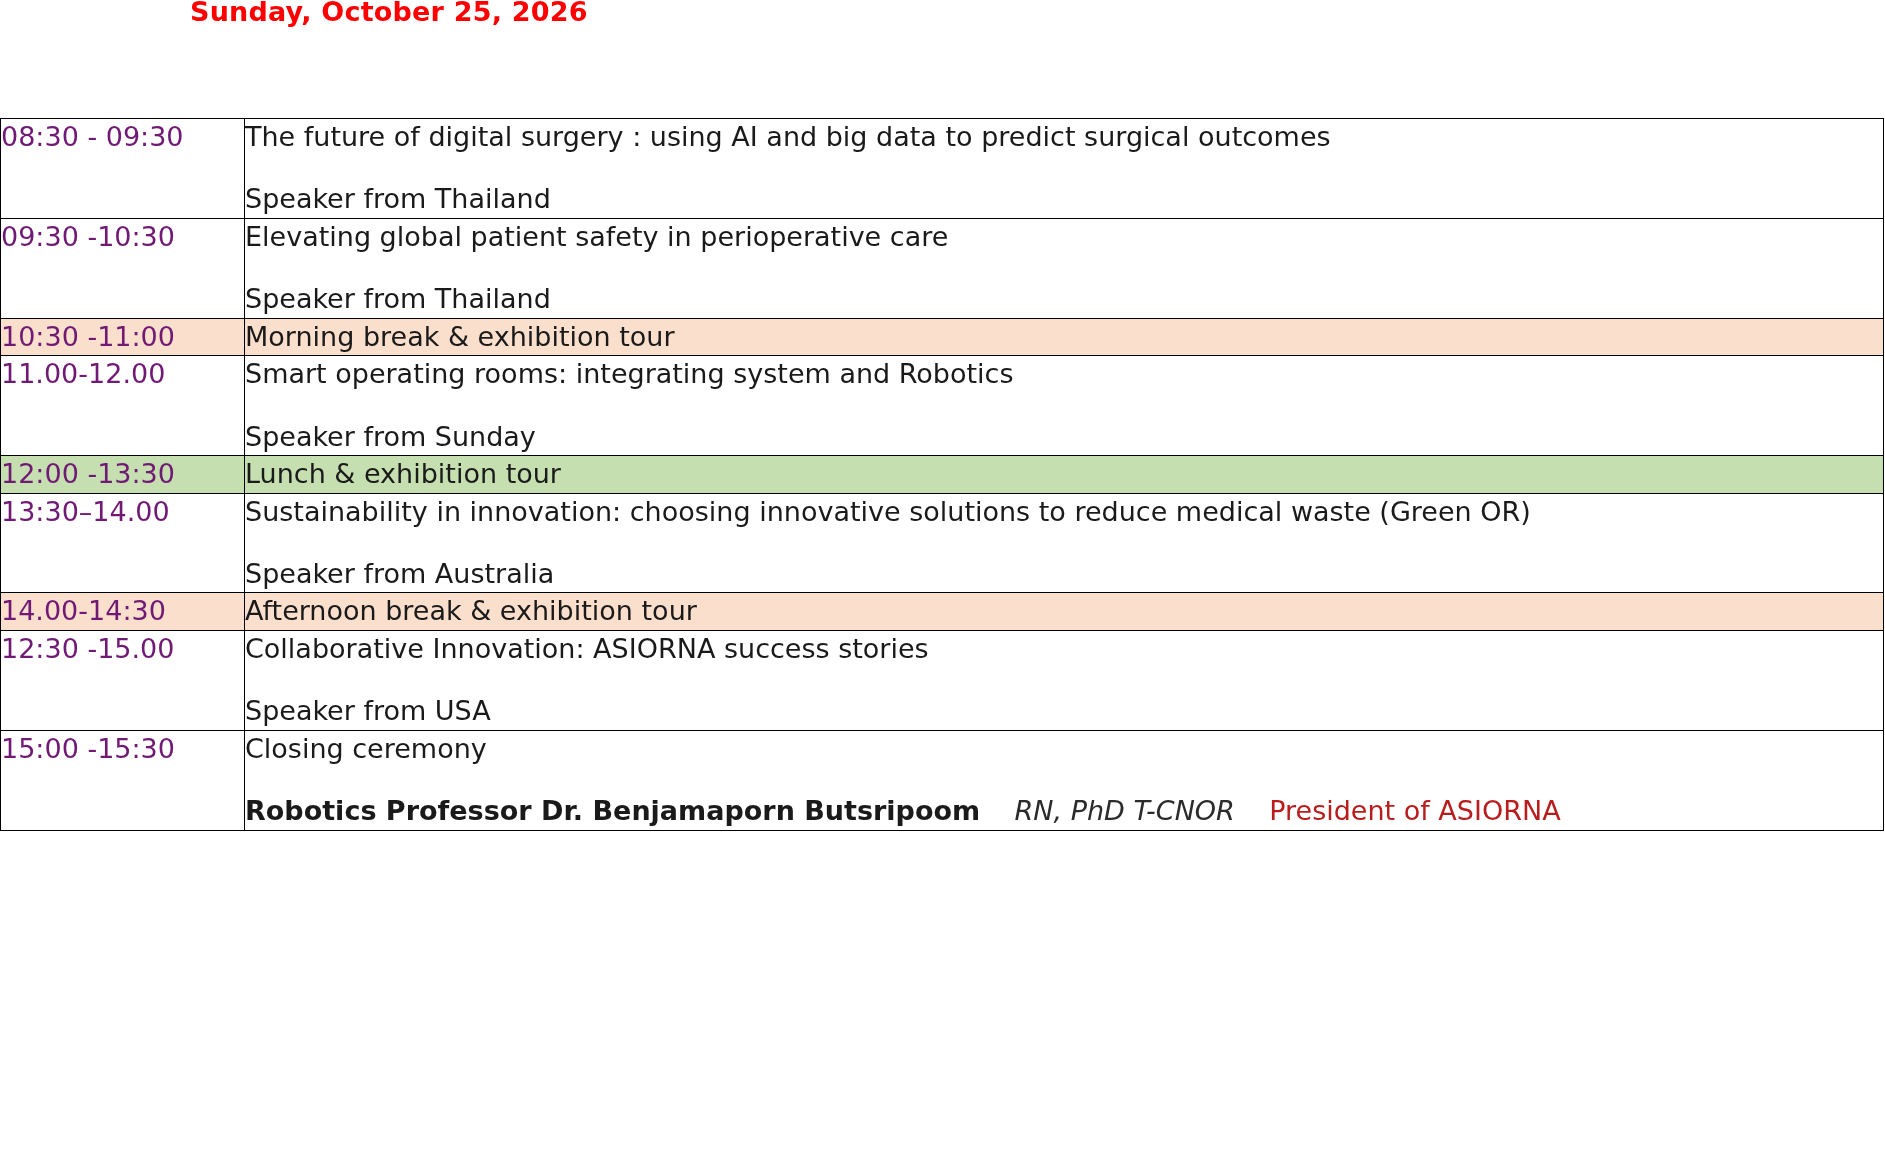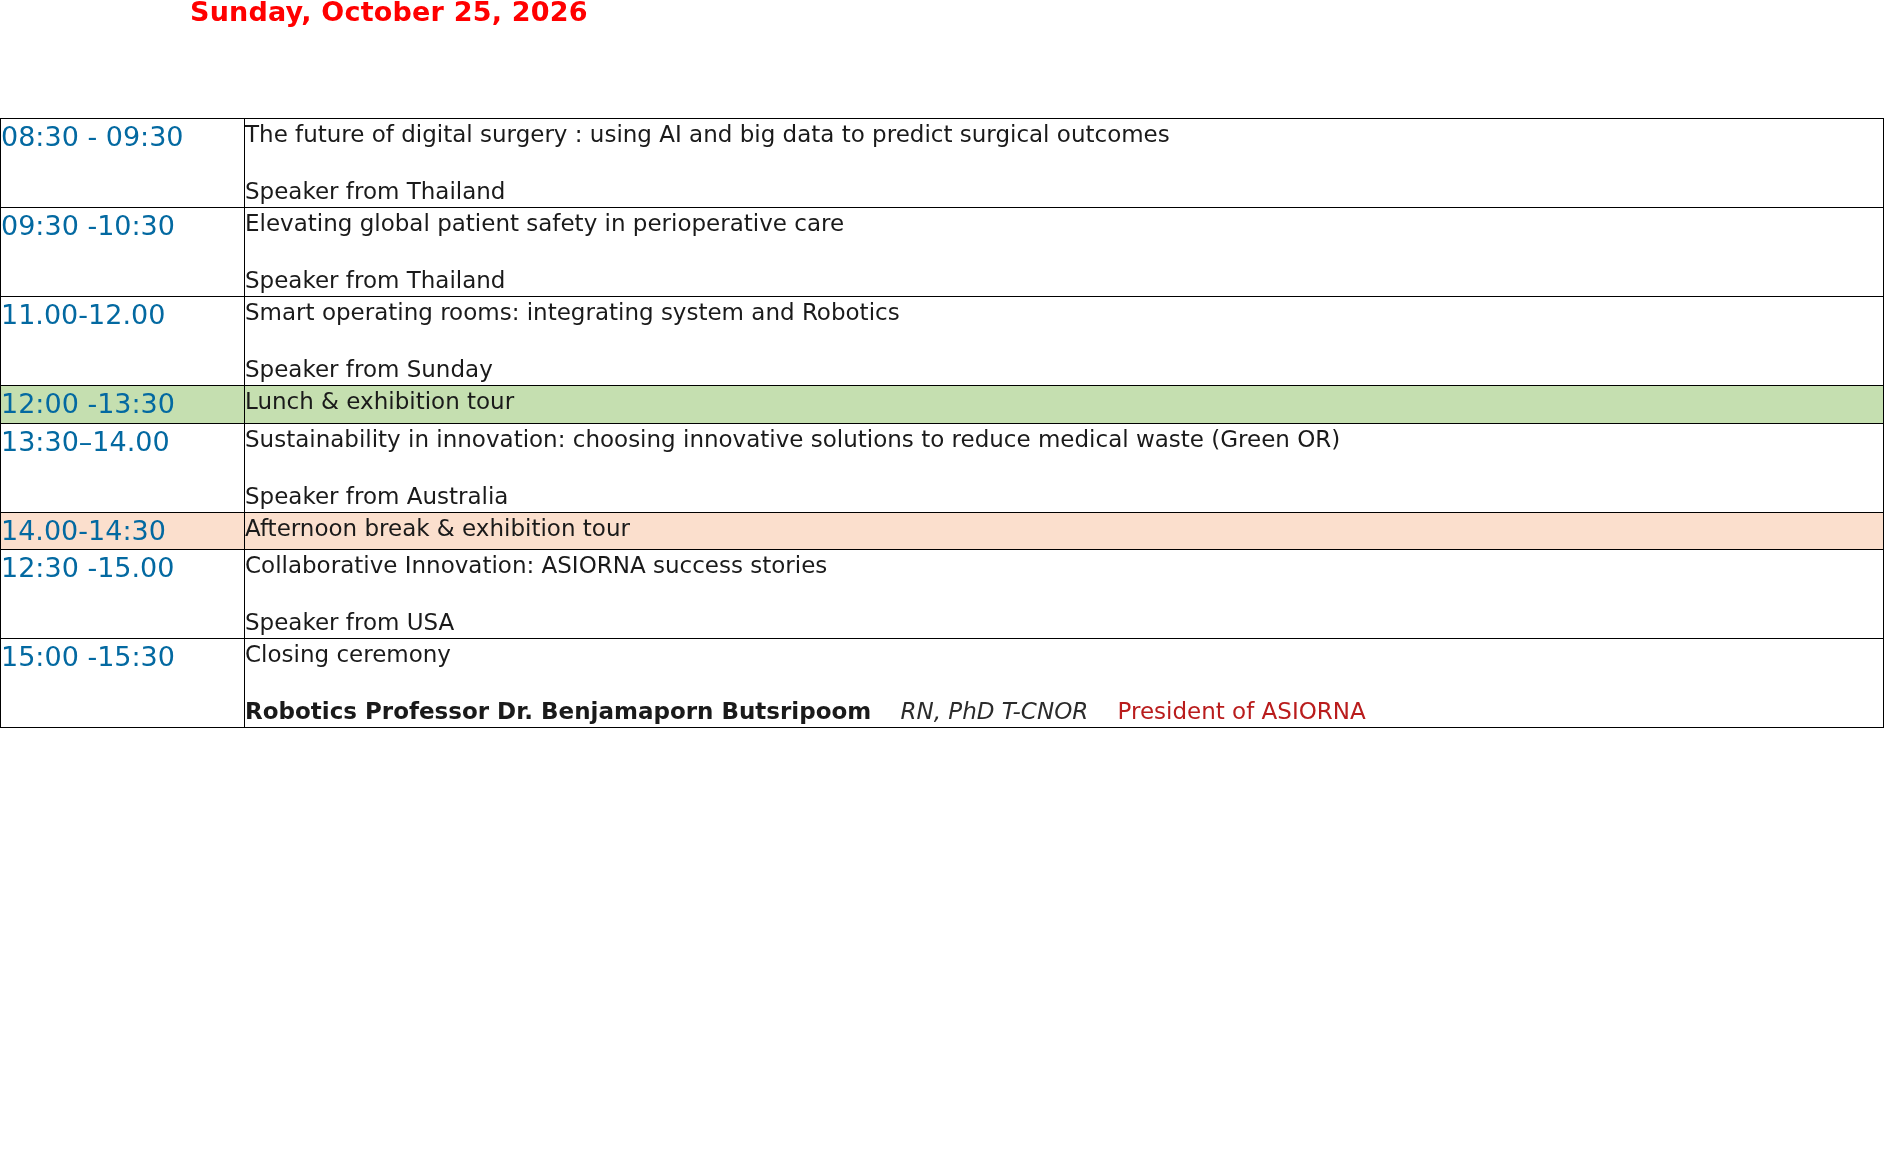--- a/index.html
+++ b/index.html
@@ -39,27 +39,27 @@
   }
   table.agenda td {
     border: 1.5px solid #000000;
     vertical-align: top;
     padding: 0;
   }
   td.time-cell {
     width: 243px;
     padding: 10px 0 10px 12px;
     font-size: 27px;
-    color: #0369a1;
+    color: #701a75;
     white-space: nowrap;
     line-height: 1.35;
   }
   td.desc-cell {
     padding: 10px 12px 12px 14px;
-    font-size: 23px;
+    font-size: 27px;
     color: #1a1a1a;
     line-height: 1.35;
     margin-left: 48px;
   }
   .line-title {
     display: block;
     margin-bottom: 26px;
   }
   .line-title.last {
     margin-bottom: 0;
@@ -105,20 +105,26 @@
       </tr>
 
       <tr class="row-normal">
         <td class="time-cell">09:30 -10:30</td>
         <td class="desc-cell">
           <span class="line-title">Elevating global patient safety in perioperative care</span>
           <span class="line-speaker">Speaker from Thailand</span>
         </td>
       </tr>
 
+      <tr class="row-break">
+        <td class="time-cell">10:30 -11:00</td>
+        <td class="desc-cell">
+          <span class="line-title last">Morning break &amp; exhibition tour</span>
+        </td>
+      </tr>
 
       <tr class="row-normal">
         <td class="time-cell">11.00-12.00</td>
         <td class="desc-cell">
           <span class="line-title">Smart operating rooms: integrating system and Robotics</span>
           <span class="line-speaker">Speaker from Sunday</span>
         </td>
       </tr>
 
       <tr class="row-lunch">

